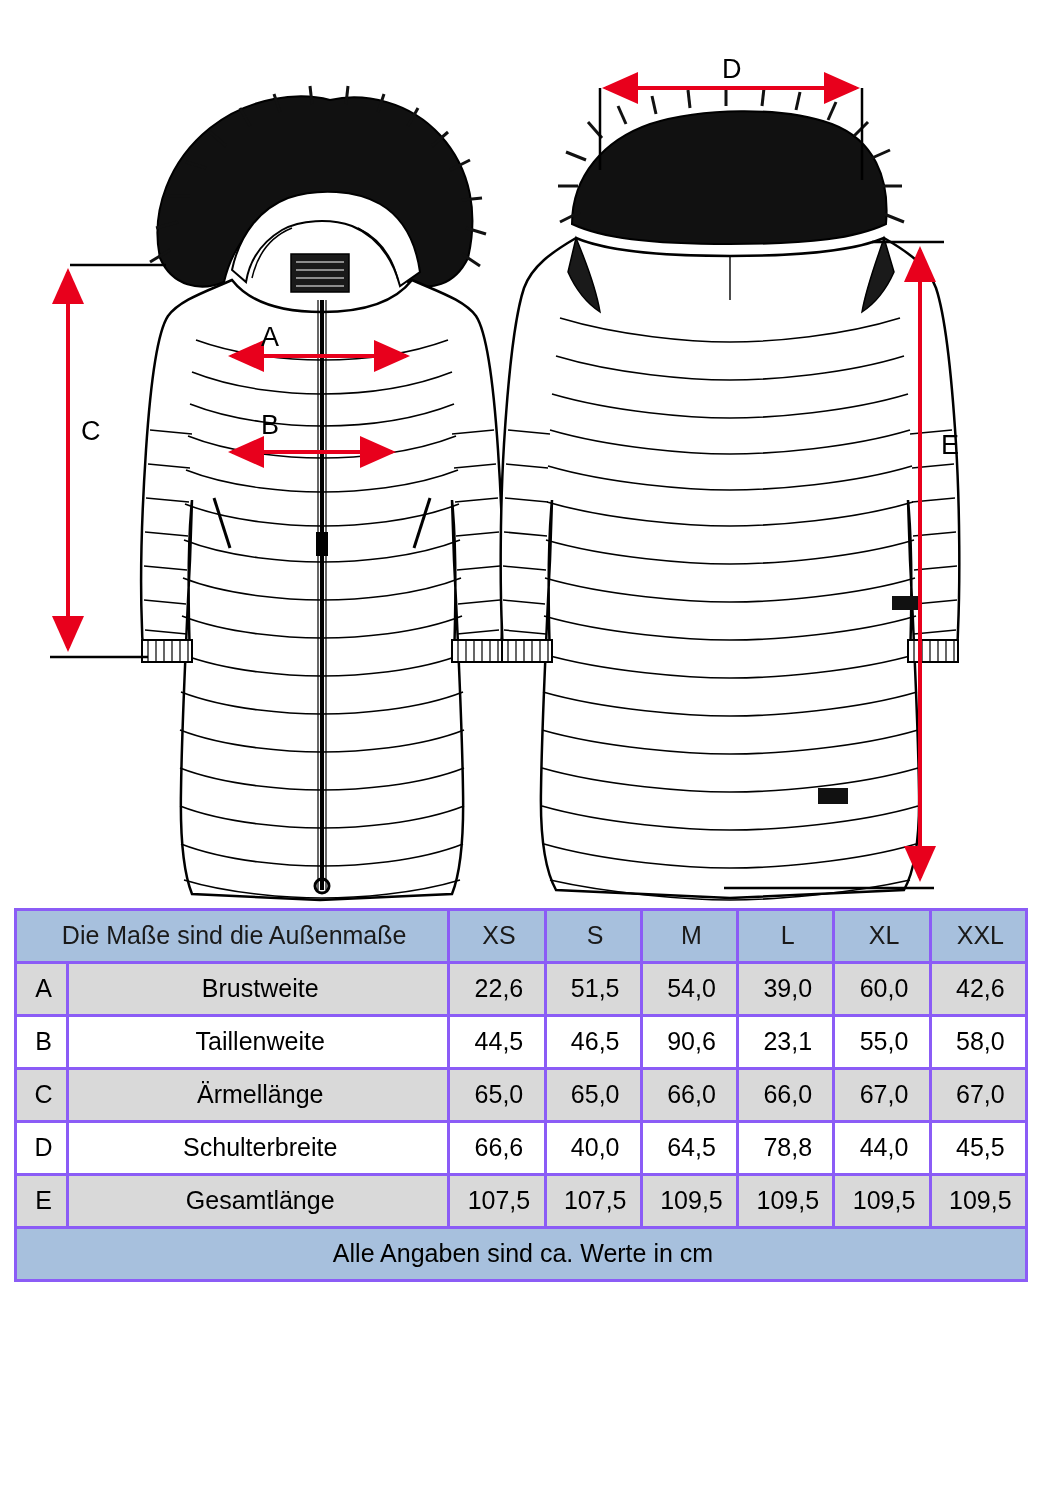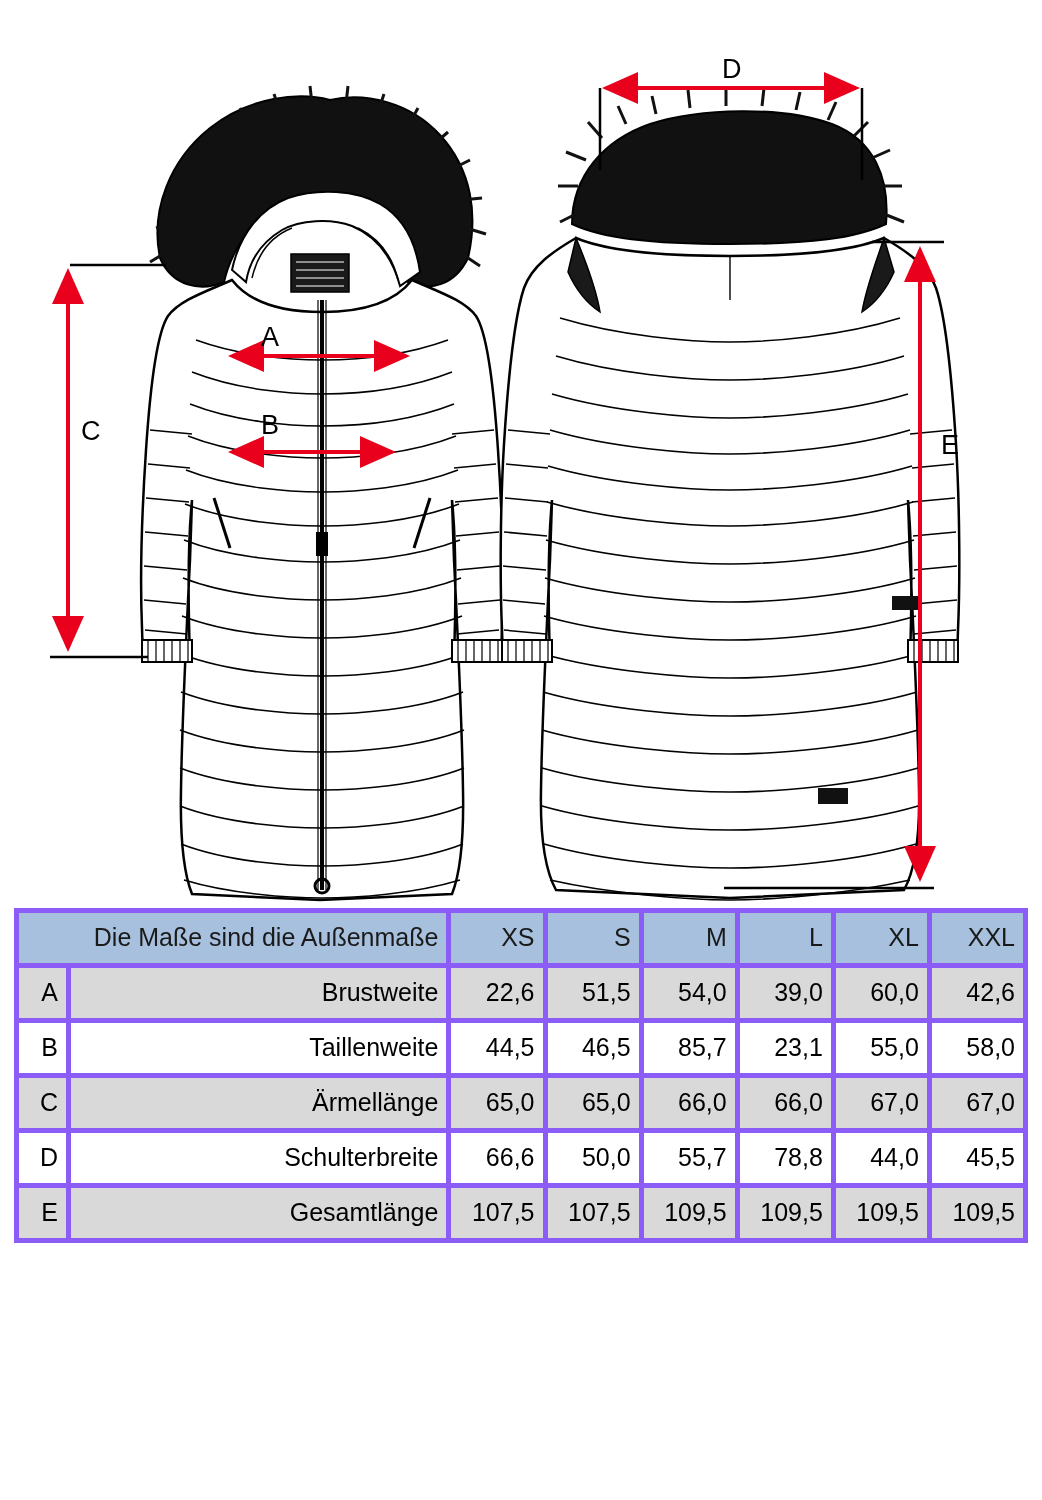--- a/index.html
+++ b/index.html
@@ -43,23 +43,23 @@
     position: absolute;
     left: 14px;
     top: 908px;
     width: 1014px;
     border-collapse: collapse;
     table-layout: fixed;
     font-size: 25px;
   }
   .size-table th,
   .size-table td {
-    border: 5px solid #8b5cf6;
+    border: 3px solid #8b5cf6;
     padding: 10px 8px 11px 12px;
-    text-align: right;
+    text-align: center;
     font-weight: normal;
     vertical-align: middle;
     height: 40px;
     box-sizing: border-box;
     overflow: hidden;
     white-space: nowrap;
   }
   .head-row th {
     background: #a7c0dd;
     color: #1a1a1a;
@@ -380,49 +380,52 @@
       <td>54,0</td>
       <td>39,0</td>
       <td>60,0</td>
       <td>42,6</td>
     </tr>
     <tr class="row-white">
       <td>B</td>
       <td>Taillenweite</td>
       <td>44,5</td>
       <td>46,5</td>
-      <td>85,7</td>
+      <td>90,6</td>
       <td>23,1</td>
       <td>55,0</td>
       <td>58,0</td>
     </tr>
     <tr class="row-grey">
       <td>C</td>
       <td>Ärmellänge</td>
       <td>65,0</td>
       <td>65,0</td>
       <td>66,0</td>
       <td>66,0</td>
       <td>67,0</td>
       <td>67,0</td>
     </tr>
     <tr class="row-white">
       <td>D</td>
       <td>Schulterbreite</td>
       <td>66,6</td>
-      <td>50,0</td>
-      <td>55,7</td>
+      <td>40,0</td>
+      <td>64,5</td>
       <td>78,8</td>
       <td>44,0</td>
       <td>45,5</td>
     </tr>
     <tr class="row-grey">
       <td>E</td>
       <td>Gesamtlänge</td>
       <td>107,5</td>
       <td>107,5</td>
       <td>109,5</td>
       <td>109,5</td>
       <td>109,5</td>
       <td>109,5</td>
     </tr>
+    <tr class="footer-row">
+      <td colspan="8">Alle Angaben sind ca. Werte in cm</td>
+    </tr>
   </tbody>
 </table>
 
 </body></html>

